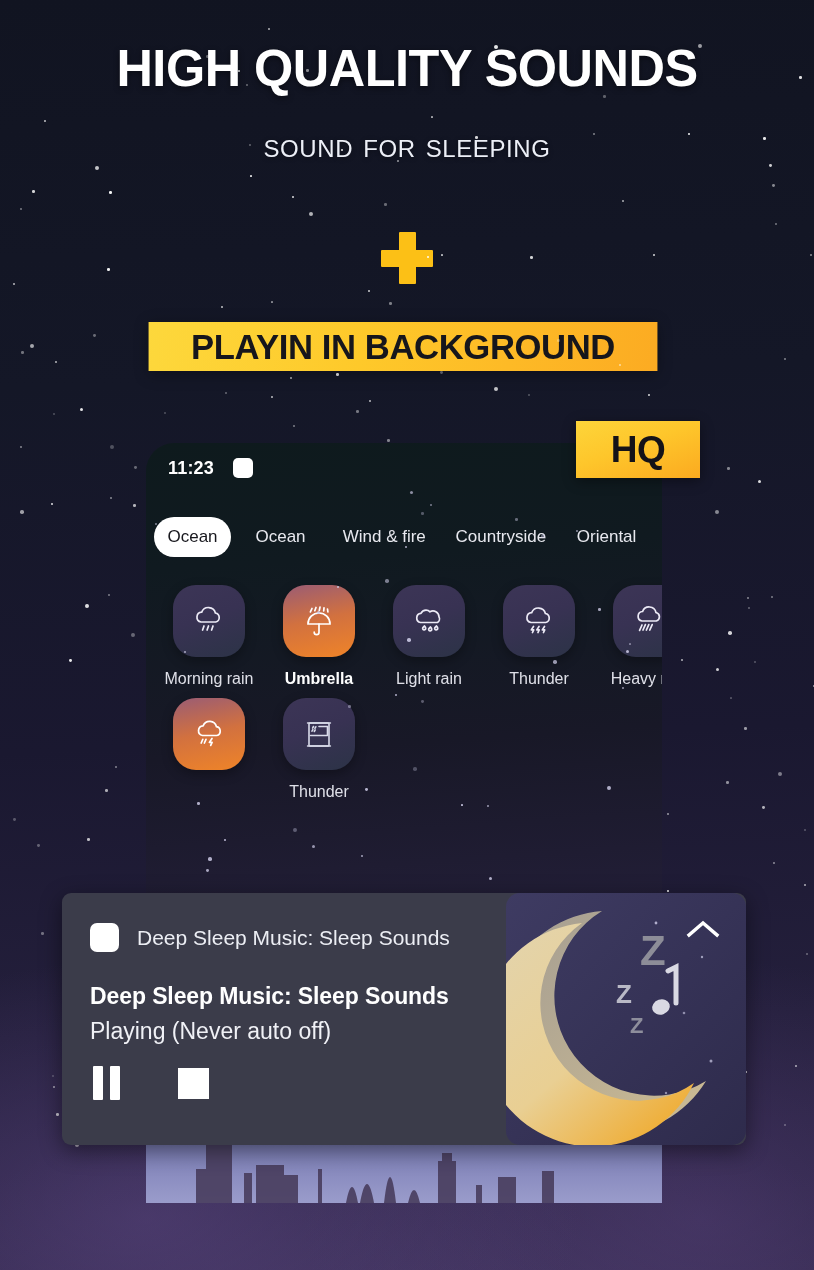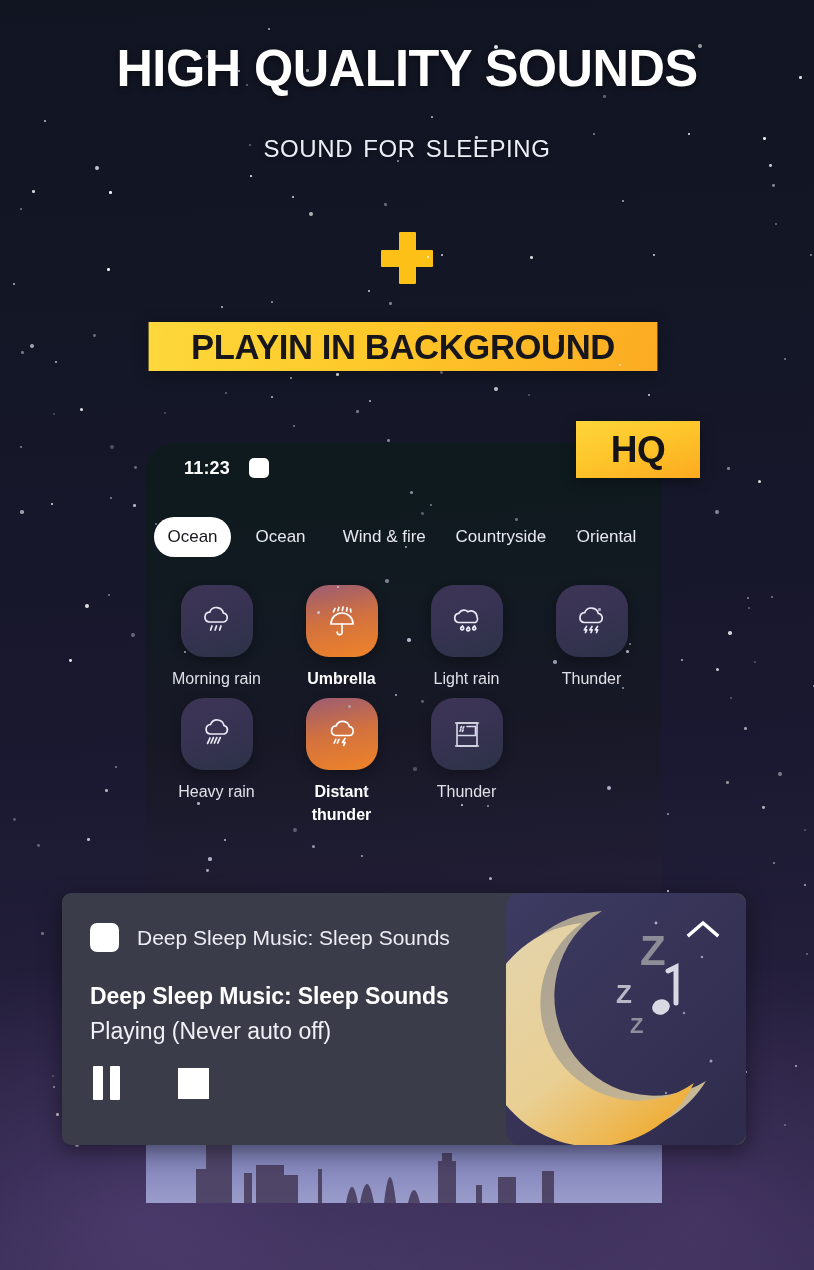--- a/index.html
+++ b/index.html
@@ -85,21 +85,21 @@
     position:absolute; left:146px; top:443px;
     width:516px; height:760px;
     border-radius:28px 28px 0 0;
     background:linear-gradient(176deg,#0e1a1d 0%, #101a20 16%, #181827 40%, #241f3a 66%, #2e2747 86%, #362d52 100%);
     overflow:hidden;
     z-index:10;
   }
   .phone .pstar{ position:absolute; background:#cfcde8; border-radius:50%; opacity:.75; }
 
   .statusbar{
-    position:absolute; left:16px; top:0; width:100%; height:50px;
+    position:absolute; left:0; top:0; width:100%; height:50px;
     display:flex; align-items:center; padding-left:22px; gap:19px;
   }
   .clock{ color:#fff; font-size:18px; font-weight:700; letter-spacing:.2px; }
   .sb-icon{ width:20px; height:20px; background:#fff; border-radius:5px; }
 
   
   .tabs{
     position:absolute; left:0; top:74px; width:100%;
     display:flex; align-items:center; padding:0 8px;
   }
@@ -113,21 +113,21 @@
   .tab.t3{ width:118px; }
   .tab.t4{ width:96px; }
   .tab.active{
     background:#fff; color:#17171d; font-weight:500;
     border-radius:22px; width:78px; margin-right:4px;
   }
 
   
   .grid{
     position:absolute; left:0; top:142px; width:100%;
-    display:grid; grid-template-columns:repeat(4,1fr);
+    display:grid; grid-template-columns:repeat(5,1fr);
     row-gap:8px;
     padding:0 8px;
   }
   .cell{ display:flex; flex-direction:column; align-items:center; }
   .tile{
     width:72px; height:72px; border-radius:23px;
     display:flex; align-items:center; justify-content:center;
     box-shadow:0 4px 12px rgba(0,0,0,.3);
   }
   .tile.idle{ background:linear-gradient(160deg,#3c3556 0%,#383253 45%,#2c3347 100%); }
@@ -270,21 +270,20 @@
       </div>
 
       <div class="cell">
         <div class="tile act">
           <svg viewBox="0 0 40 40" fill="none" stroke="#fff" stroke-width="1.7" stroke-linecap="round" stroke-linejoin="round">
             <path d="M13.5 21.5a4.9 4.9 0 0 1 .6-9.7A7.1 7.1 0 0 1 27.5 12.7a4.5 4.5 0 0 1 .3 8.8H13.5z"></path>
             <path d="M13.8 25.4l-1.6 3.6M17 25.4l-1.6 3.6"></path>
             <path d="M23 24.5l-2.6 3.9h2.7l-1.4 3"></path>
           </svg>
         </div>
-        <div class="cell-label bold">Distant thunder</div>
       </div>
 
 
       <div class="cell">
         <div class="tile idle">
           <svg viewBox="0 0 40 40" fill="none" stroke="#d9dbea" stroke-width="1.6" stroke-linecap="round" stroke-linejoin="round">
             <rect x="10" y="9" width="20" height="23" rx="1"></rect>
             <path d="M8.6 9h22.8M8.6 32h22.8"></path>
             <path d="M11.5 21.5h17"></path>
             <path d="M20 12.5h8.5v8.5"></path>

